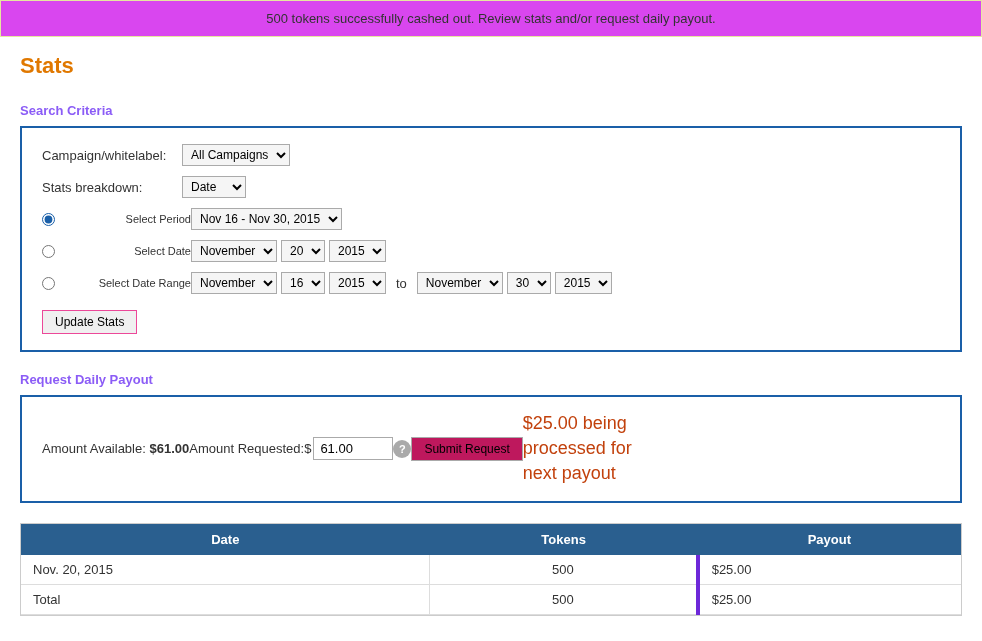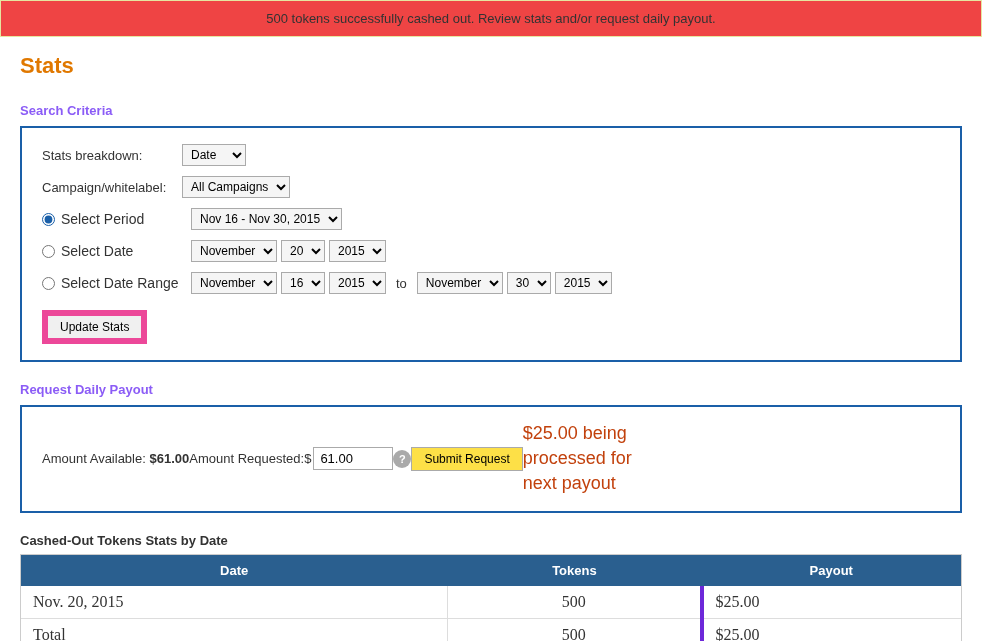--- a/index.html
+++ b/index.html
@@ -1,19 +1,19 @@
 <!DOCTYPE html>
 <html><head>
   <meta charset="utf-8">
   <style>
     * { box-sizing: border-box; margin: 0; padding: 0; }
     body { font-family: Arial, sans-serif; font-size: 13px; color: #333; background: #fff; }
 
     .banner {
-      background: #ef4444;
+      background: #d946ef;
       border: 1px solid #e6e6a0;
       text-align: center;
       padding: 10px 20px;
       font-size: 13px;
       color: #333;
     }
 
     .main-content {
       padding: 16px 20px;
     }
@@ -63,39 +63,40 @@
       align-items: center;
       margin-bottom: 10px;
     }
 
     .radio-row input[type="radio"] {
       margin-right: 6px;
     }
 
     .radio-label {
       width: 130px;
-      font-size: 14px;
+      font-size: 11px;
+      text-align: right;
     }
 
     .radio-controls {
       display: flex;
       align-items: center;
       gap: 4px;
     }
 
     .to-label {
       margin: 0 6px;
       font-size: 13px;
     }
 
     .update-btn {
       margin-top: 6px;
       padding: 4px 12px;
       background: #f0f0f0;
-      border: 6px solid #ec4899;
+      border: 1px solid #ec4899;
       cursor: pointer;
       font-size: 12px;
     }
 
     .payout-box {
       border: 2px solid #1a5fa8;
       padding: 14px 20px;
       margin-bottom: 20px;
       display: flex;
       align-items: center;
@@ -130,21 +131,21 @@
       display: inline-flex;
       align-items: center;
       justify-content: center;
       font-size: 11px;
       font-weight: bold;
       cursor: pointer;
     }
 
     .submit-btn {
       padding: 4px 12px;
-      background: #fde047;
+      background: #be185d;
       border: 1px solid #aaa;
       cursor: pointer;
       font-size: 12px;
     }
 
     .payout-note {
       font-size: 18px;
       color: #c2410c;
       max-width: 140px;
       line-height: 1.4;
@@ -173,22 +174,21 @@
       font-weight: bold;
       text-align: center;
     }
 
     table.stats-table tbody tr {
       border-bottom: 1px solid #ddd;
     }
 
     table.stats-table tbody td {
       padding: 7px 12px;
-      font-size: 16px;
-      font-family: Liberation Serif, serif;
+      font-size: 13px;
     }
 
     table.stats-table tbody td:first-child {
       border-right: 1px solid #ddd;
     }
 
     table.stats-table tbody td:nth-child(2) {
       text-align: center;
       border-right: 1px solid #ddd;
     }
@@ -212,34 +212,34 @@
 <div class="banner">
   <span>500 tokens successfully cashed out. Review stats and/or request daily payout.</span>
 </div>
 
 <div class="main-content">
   <h2 class="stats-title">Stats</h2>
 
   <div class="section-label">Search Criteria</div>
 
   <div class="search-box">
+    
+    <div class="form-row">
+      <div class="form-label">Campaign/whitelabel:</div>
+      <select>
+        <option>All Campaigns</option>
+      </select>
+    </div>
     
     <div class="form-row">
       <div class="form-label">Stats breakdown:</div>
       <select>
         <option>Date</option>
         <option>Week</option>
         <option>Month</option>
-      </select>
-    </div>
-    
-    <div class="form-row">
-      <div class="form-label">Campaign/whitelabel:</div>
-      <select>
-        <option>All Campaigns</option>
       </select>
     </div>
 
     
     <div class="radio-row">
       <input type="radio" name="period_type" checked="" class="radio-selected" style="">
       <div class="radio-label">Select Period</div>
       <div class="radio-controls">
         <select>
           <option>Nov 16 - Nov 30, 2015</option>
@@ -313,21 +313,20 @@
       <strong>$61.00</strong>
     </span>
     <span class="payout-amount-label">Amount Requested:</span>
     <span class="dollar-sign">$</span>
     <input type="text" class="payout-input" value="61.00" style="">
     <span class="help-icon">?</span>
     <button class="submit-btn">Submit Request</button>
     <span class="payout-note">$25.00 being processed for next payout</span>
   </div>
 
-  <div class="table-section-label">Cashed-Out Tokens Stats by Date</div>
 
   <div class="outer-border">
     <table class="stats-table">
       <thead>
         <tr>
           <th>Date</th>
           <th>Tokens</th>
           <th>Payout</th>
         </tr>
       </thead>

